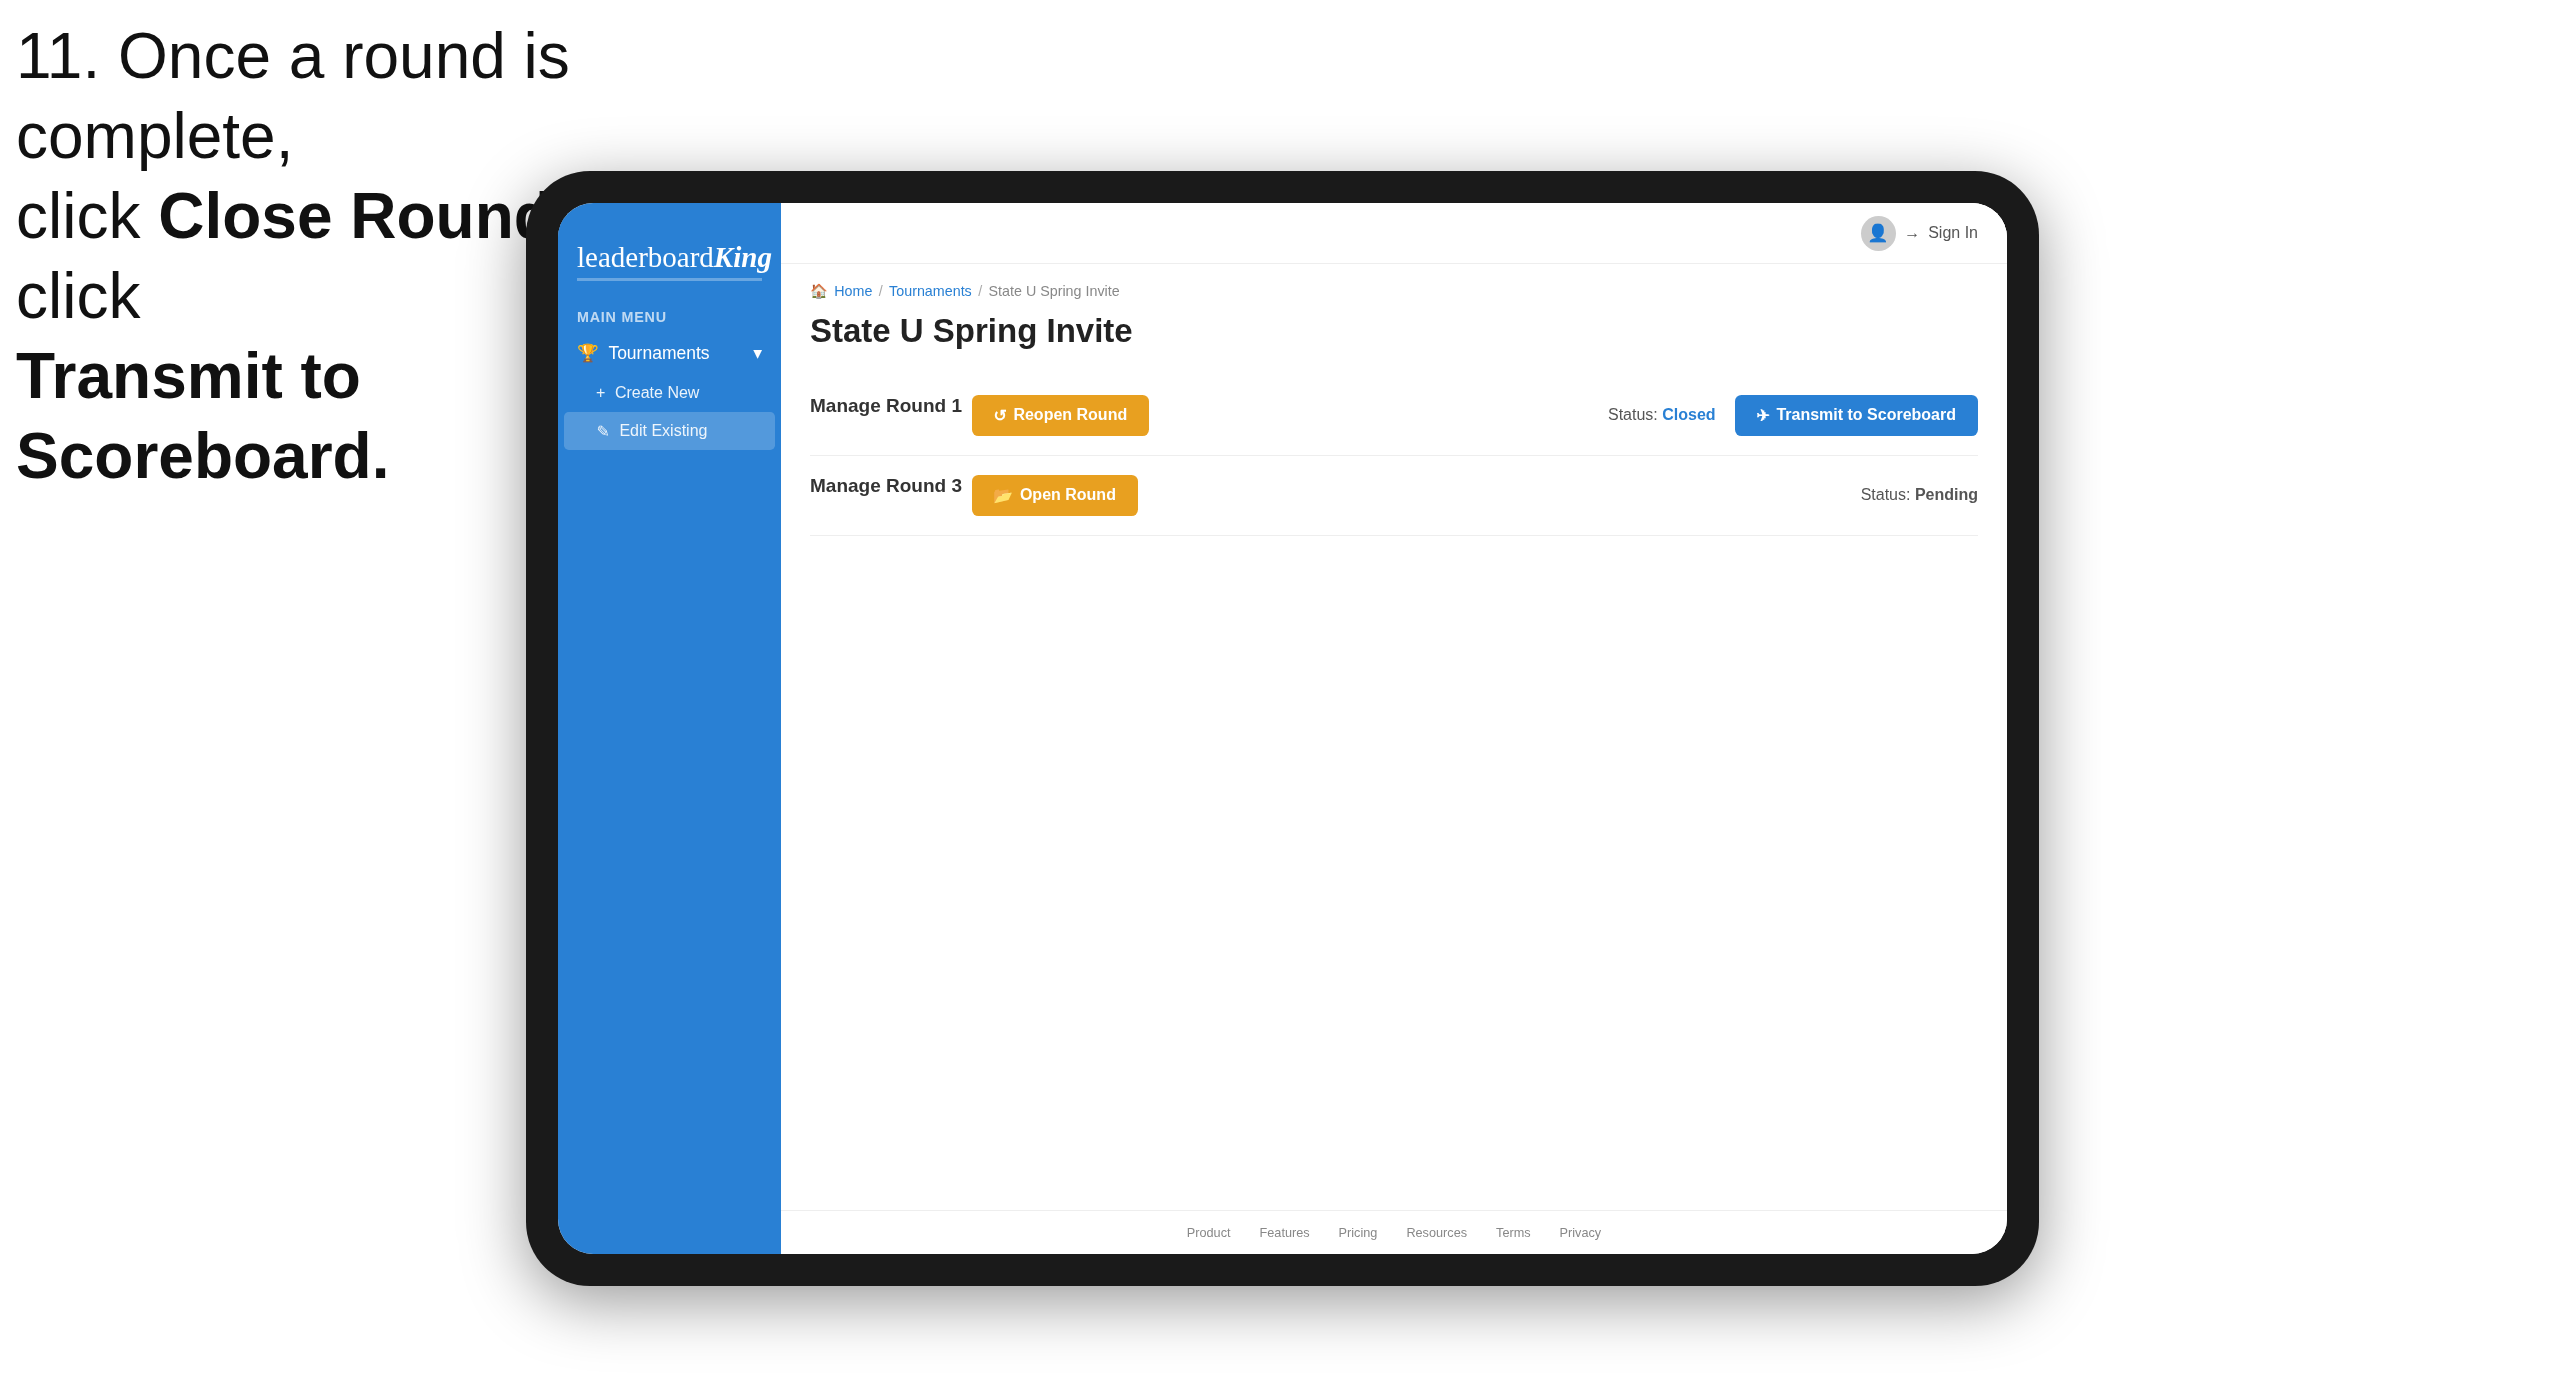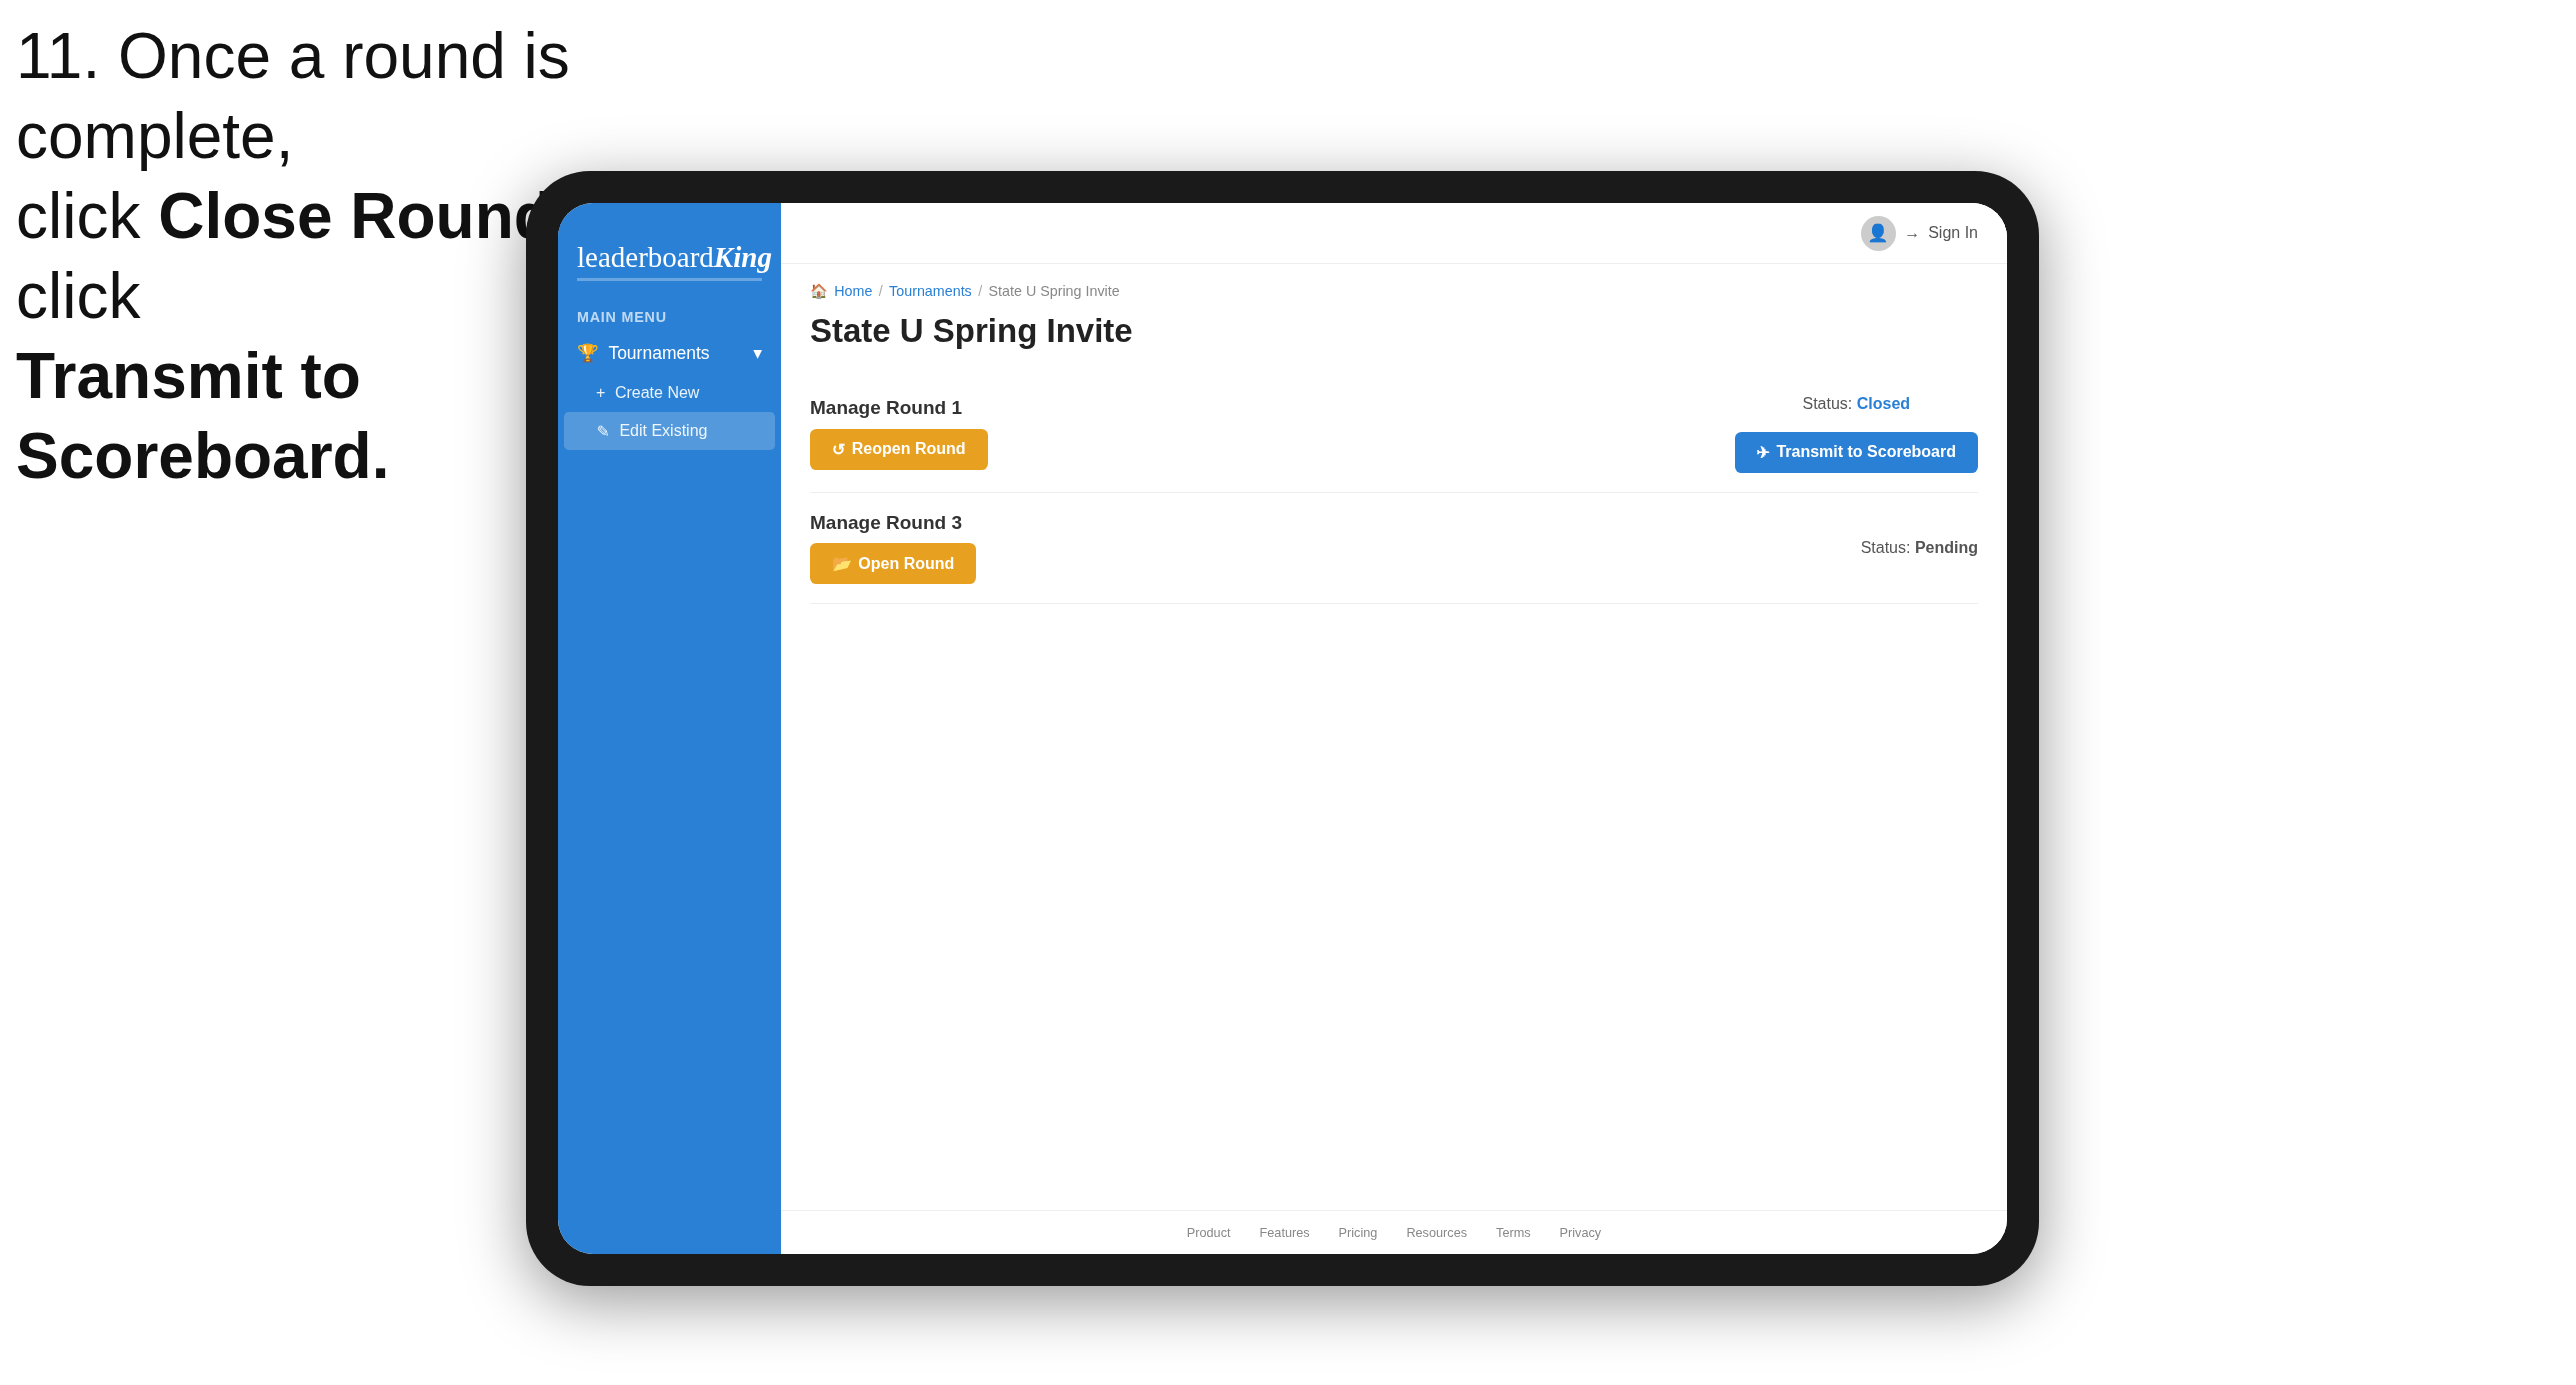--- a/index.html
+++ b/index.html
@@ -222,21 +222,20 @@
     .round-label {
       font-size: 19px;
       font-weight: 600;
       color: #333;
     }
 
     .round-status-area {
       display: flex;
       align-items: center;
       gap: 19px;
-      flex-direction: column;
     }
 
     .status-text {
       font-size: 16px;
       color: #555;
     }
     .status-text .status-closed { color: #2980d4; font-weight: 600; }
     .status-text .status-open { color: #e8a020; font-weight: 600; }
     .status-text .status-pending { color: #555; font-weight: 600; }
 
@@ -305,21 +304,21 @@
       padding: 8px 16px;
       font-size: 14.3px;
       cursor: pointer;
       display: flex;
       align-items: center;
       gap: 6.4px;
     }
 
     .round-left-area {
       display: flex;
-      flex-direction: column;
+      flex-direction: row;
       gap: 9.6px;
     }
 
     
     .footer {
       display: flex;
       align-items: center;
       justify-content: center;
       gap: 29px;
       padding: 14.3px;

